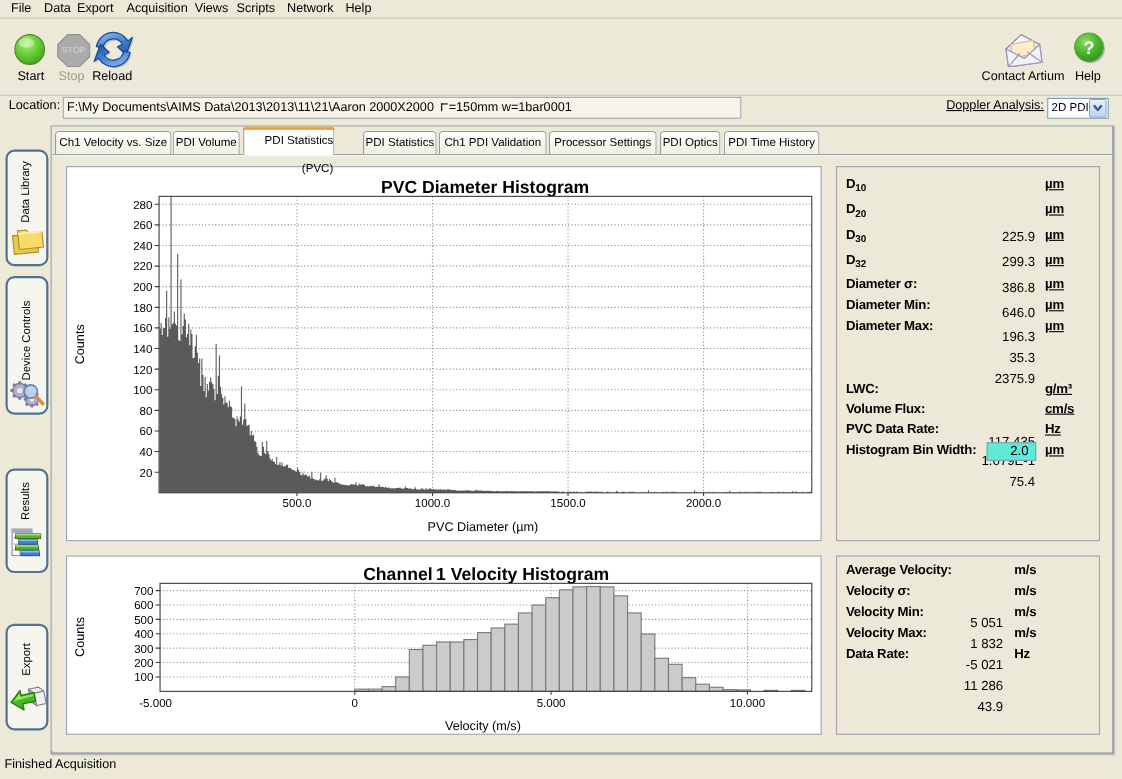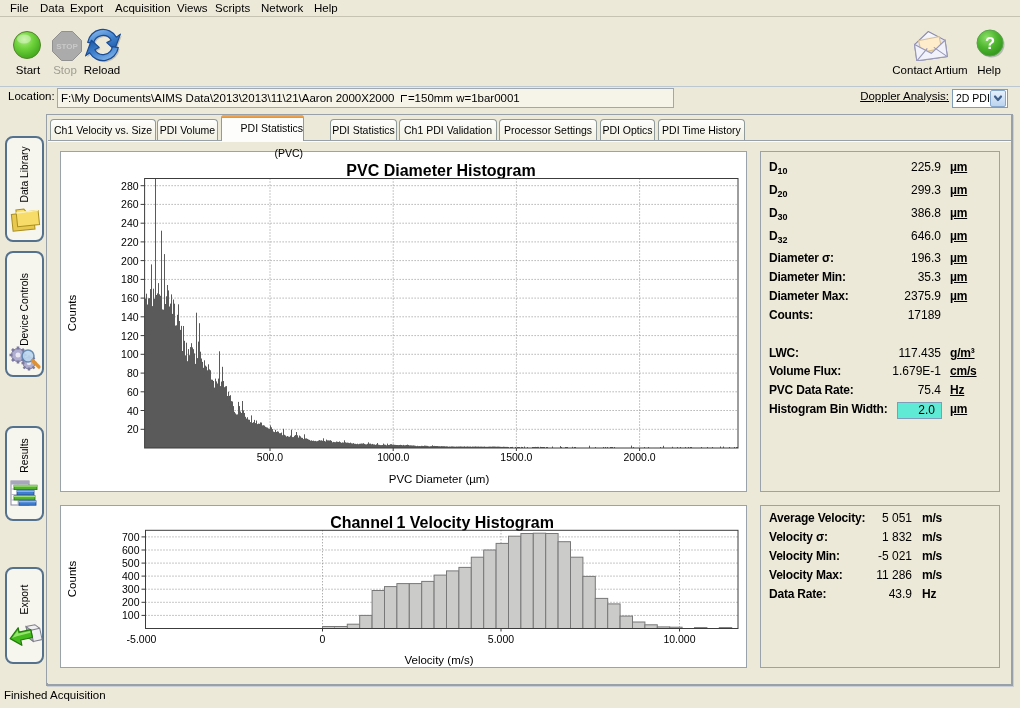--- a/index.html
+++ b/index.html
@@ -31,21 +31,21 @@
   border:1px solid #919b9c; border-bottom:none; border-radius:4px 4px 0 0; font-size:10.5px;
   text-align:right; line-height:25px; z-index:5; }
 .taborange { position:absolute; top:-1px; left:-1px; right:-1px; height:3px;
   background:linear-gradient(#f5ad58,#e89030); border-radius:4px 4px 0 0; }
 .gbox { position:absolute; background:#fff; border:1px solid #9aa2ab; }
 .sbox { position:absolute; background:#ece9d8; border:1px solid #9aa2ab; }
 .srow { position:absolute; left:0; width:1020px; height:16px; font-size:12px; line-height:16px; }
 .slab { position:absolute; left:769px; }
 .b { font-weight:bold; letter-spacing:-0.2px; }
 .dsub { font-weight:bold; font-size:9px; vertical-align:-3px; }
-.sval { position:absolute; text-align:right; }
+.sval { position:absolute; text-align:right;margin-top:48px; }
 .sunit { position:absolute; left:950px; font-weight:bold; letter-spacing:-0.2px;text-decoration:underline; }
 .sunit2 { position:absolute; left:922px; font-weight:bold; letter-spacing:-0.2px; }
 .binbox { position:absolute; left:897px; top:402px; width:45px; height:17px; background:#5eead4;
   border:1px solid #7f9db9; font-size:12px; line-height:15px; text-align:right; padding-right:6px; }
 .status { position:absolute; left:4px; top:689px; font-size:11.5px; }
 svg text { font-family:"Liberation Sans", sans-serif; }
 .gd { stroke:#8e8e8e; stroke-width:1; stroke-dasharray:1 2; fill:none; }
 .tk { stroke:#3c3c3c; stroke-width:1; fill:none; }
 .al { font-size:10.5px; fill:#000; }
 .ttl { font-size:16px; font-weight:bold; fill:#000; }
@@ -315,25 +315,20 @@
     </div>
     <div class="srow" style="top:269px">
       <span class="slab"><span class="b">Diameter Min:</span></span>
       <span class="sval" style="left:855px;width:86px">35.3</span>
       <span class="sunit">µm</span>
     </div>
     <div class="srow" style="top:288px">
       <span class="slab"><span class="b">Diameter Max:</span></span>
       <span class="sval" style="left:855px;width:86px">2375.9</span>
       <span class="sunit">µm</span>
-    </div>
-    <div class="srow" style="top:307px">
-      <span class="slab"><span class="b">Counts:</span></span>
-      <span class="sval" style="left:855px;width:86px">17189</span>
-      <span class="sunit"></span>
     </div>
     <div class="srow" style="top:345px">
       <span class="slab"><span class="b">LWC:</span></span>
       <span class="sval" style="left:855px;width:86px">117.435</span>
       <span class="sunit">g/m³</span>
     </div>
     <div class="srow" style="top:363px">
       <span class="slab"><span class="b">Volume Flux:</span></span>
       <span class="sval" style="left:855px;width:86px">1.679E-1</span>
       <span class="sunit">cm/s</span>

